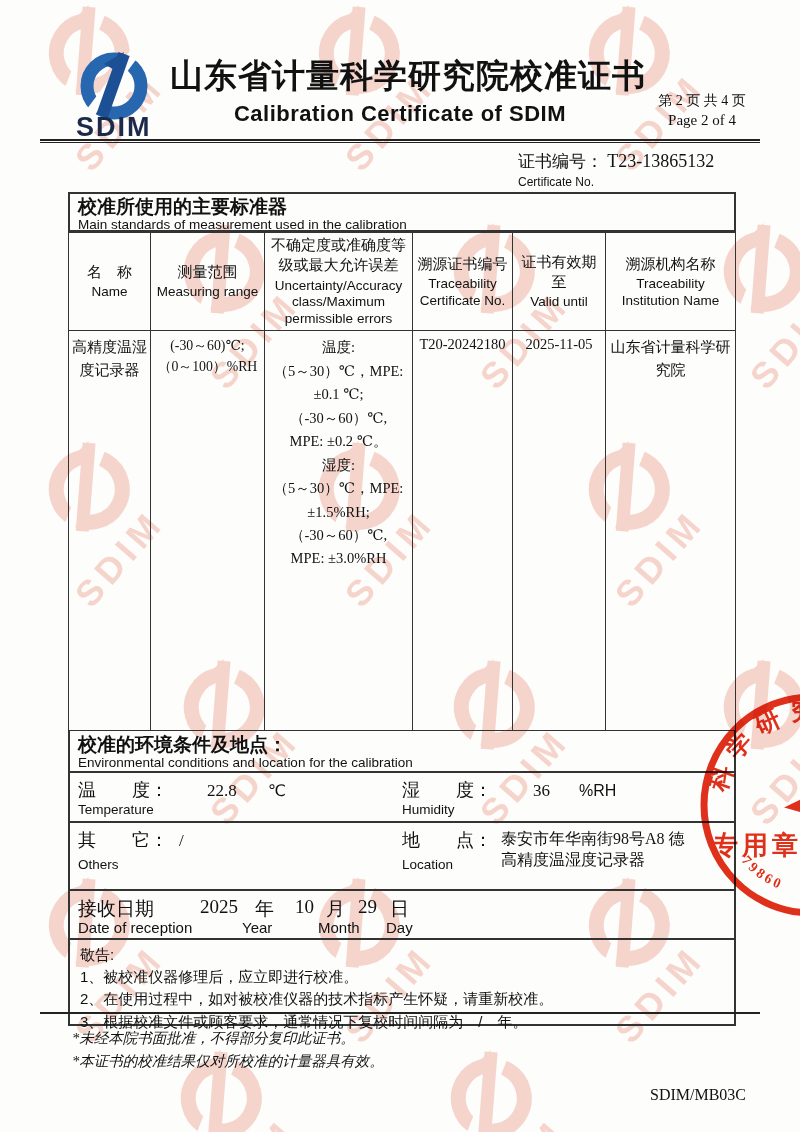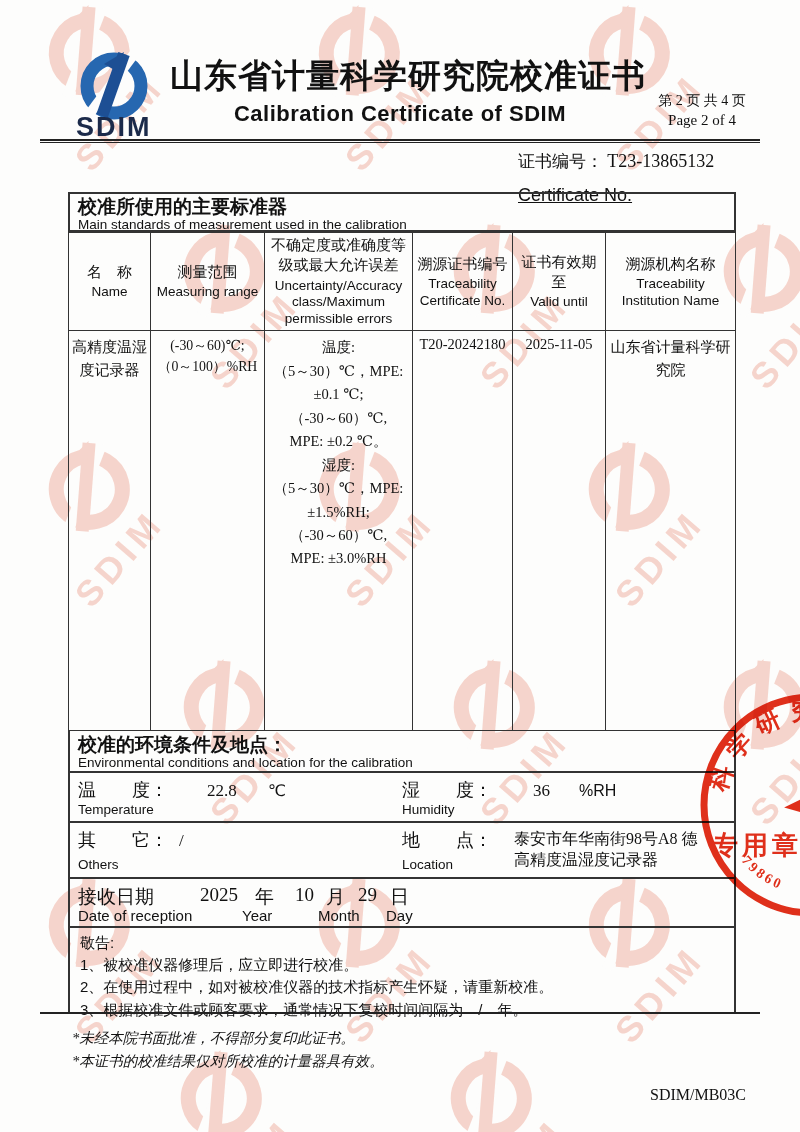--- a/index.html
+++ b/index.html
@@ -17,21 +17,21 @@
   .title-block { position:absolute; left:170px; top:54px; width:460px; text-align:center; }
   .title-cn { font-family:"Liberation Serif","DejaVu Serif",serif; font-weight:700; font-size:33px; letter-spacing:1px; white-space:nowrap; }
   .title-en { margin-top:2px; font-size:22px; font-weight:700; letter-spacing:0.5px; }
   .page-info { position:absolute; left:642px; top:92px; width:120px; text-align:center; font-family:"Liberation Serif","DejaVu Serif",serif; }
   .page-info-cn { font-size:14px; }
   .page-info-en { font-size:15px; margin-top:2px; }
   .double-rule { position:absolute; left:40px; top:139px; width:720px; height:4px; border-top:2.5px solid #222; border-bottom:1.5px solid #222; }
   .cert-block { position:absolute; left:518px; top:150px; }
   .cert-line { font-family:"Liberation Serif","DejaVu Serif",serif; font-size:17px; white-space:nowrap; }
   .cert-number { font-size:18px; }
-  .cert-en { font-size:18px; margin-top:12px;text-decoration:underline; }
+  .cert-en { font-size:12px; margin-top:2px; }
 
   
   .doc { position:absolute; left:68px; top:192px; width:668px; }
   .sec { border:2px solid #333; border-top:none; background:transparent; }
   .sec-first { border-top:2px solid #333; }
   .std-title { height:40px; padding:2px 8px 12px 8px; }
   .sec-title-cn { font-size:19px; font-weight:600; line-height:21px; }
   .sec-title-en { font-size:13.5px; line-height:15px; }
 
   table.std { width:100%; border-collapse:collapse; table-layout:fixed; }
@@ -40,21 +40,21 @@
   .hdr-cn { font-size:15px; font-weight:500; line-height:1.35; }
   .hdr-en { font-size:13.5px; line-height:1.25; margin-top:2px; }
   tr.data td { height:400px; vertical-align:top; font-family:"Liberation Serif","DejaVu Serif",serif; font-size:14.5px; padding-top:5px; }
   .cell-name { font-size:15px; line-height:1.5; }
   .cell-range div { font-size:13.8px; line-height:1.5; white-space:nowrap; }
   .cell-mpe div { font-size:14.5px; line-height:1.62; }
   .cell-inst { font-size:15px; line-height:1.5; }
 
   .env-title { height:42px; padding:3px 8px 0 8px; }
   .env-row { position:relative; height:50px; }
-  .env-row2 { position:relative; height:56px; }
+  .env-row2 { position:relative; height:68px; }
   .env-cn { position:absolute; top:5px; font-size:18px; white-space:nowrap; }
   .env-label { font-weight:500; }
   .env-en { position:absolute; font-size:13.5px; }
   .val-serif { font-family:"Liberation Serif","DejaVu Serif",serif; font-size:17px; }
   .loc-value { display:inline-block; vertical-align:top; font-family:"Liberation Serif","DejaVu Serif",serif; font-size:16px; }
   .loc-value div { line-height:21px; white-space:nowrap; }
 
   .date-row { position:relative; height:49px; }
   .date-item { position:absolute; top:5px; font-size:19px; }
   .date-num { font-family:"Liberation Serif","DejaVu Serif",serif; }
@@ -364,21 +364,21 @@
     </div>
 
     <div class="sec env-row2">
       <div class="env-cn" style="left:8px">
         <span class="env-label">其　　它：</span>
         <span class="val-serif" style="margin-left:6px">/</span>
       </div>
       <div class="env-en" style="left:8px;top:34px">Others</div>
       <div class="env-cn" style="left:332px">
         <span class="env-label" style="vertical-align:top">地　　点：</span>
-        <span class="loc-value" style="margin-left:17px"><div>泰安市年华南街98号A8 德</div><div>高精度温湿度记录器</div></span>
+        <span class="loc-value" style="margin-left:4px"><div>泰安市年华南街98号A8 德</div><div>高精度温湿度记录器</div></span>
       </div>
       <div class="env-en" style="left:332px;top:34px">Location</div>
     </div>
 
     <div class="sec date-row">
       <div class="date-item" style="left:8px;font-weight:500">接收日期</div>
       <div class="date-item date-num" style="left:130px">2025</div>
       <div class="date-item" style="left:185px">年</div>
       <div class="date-item date-num" style="left:225px">10</div>
       <div class="date-item" style="left:256px">月</div>

